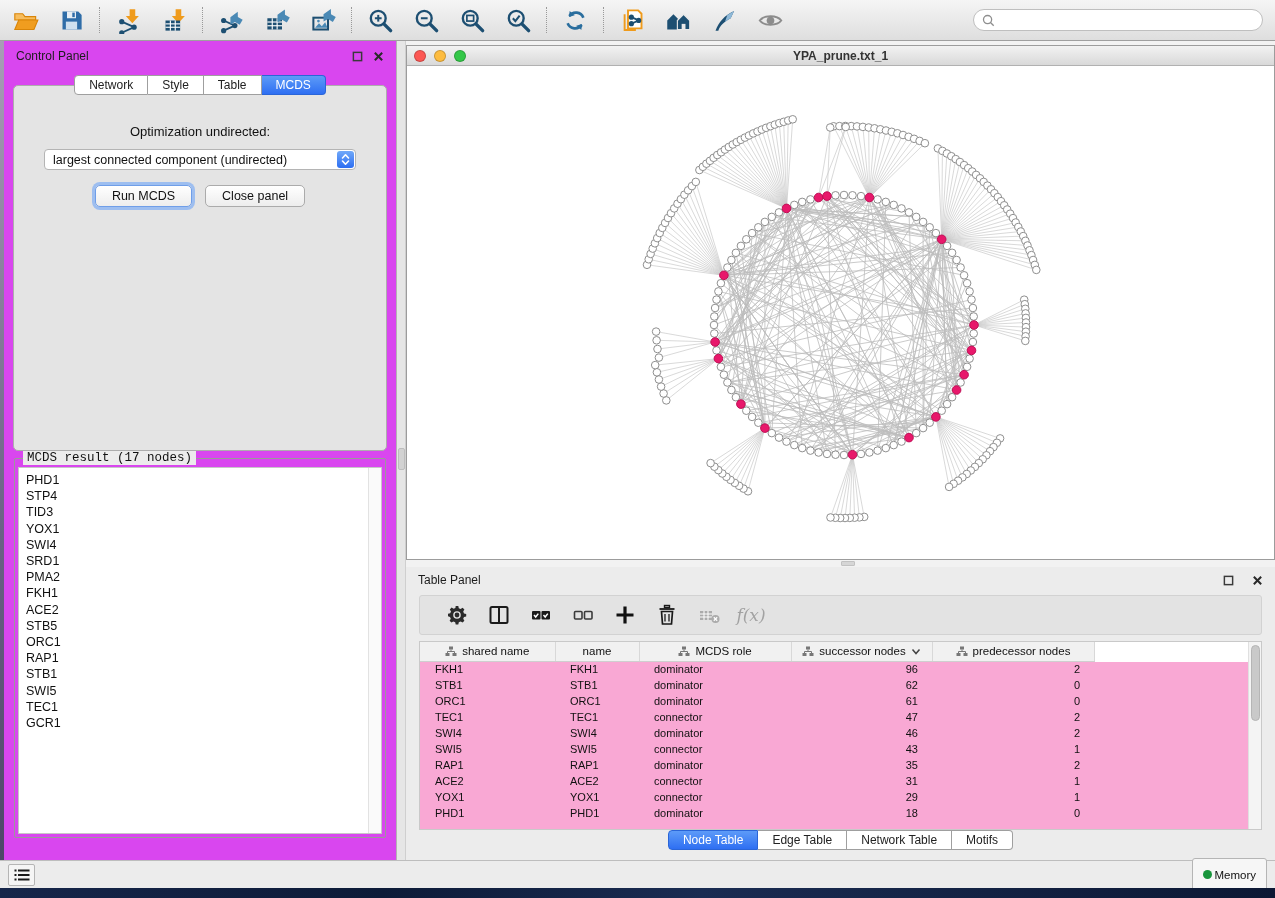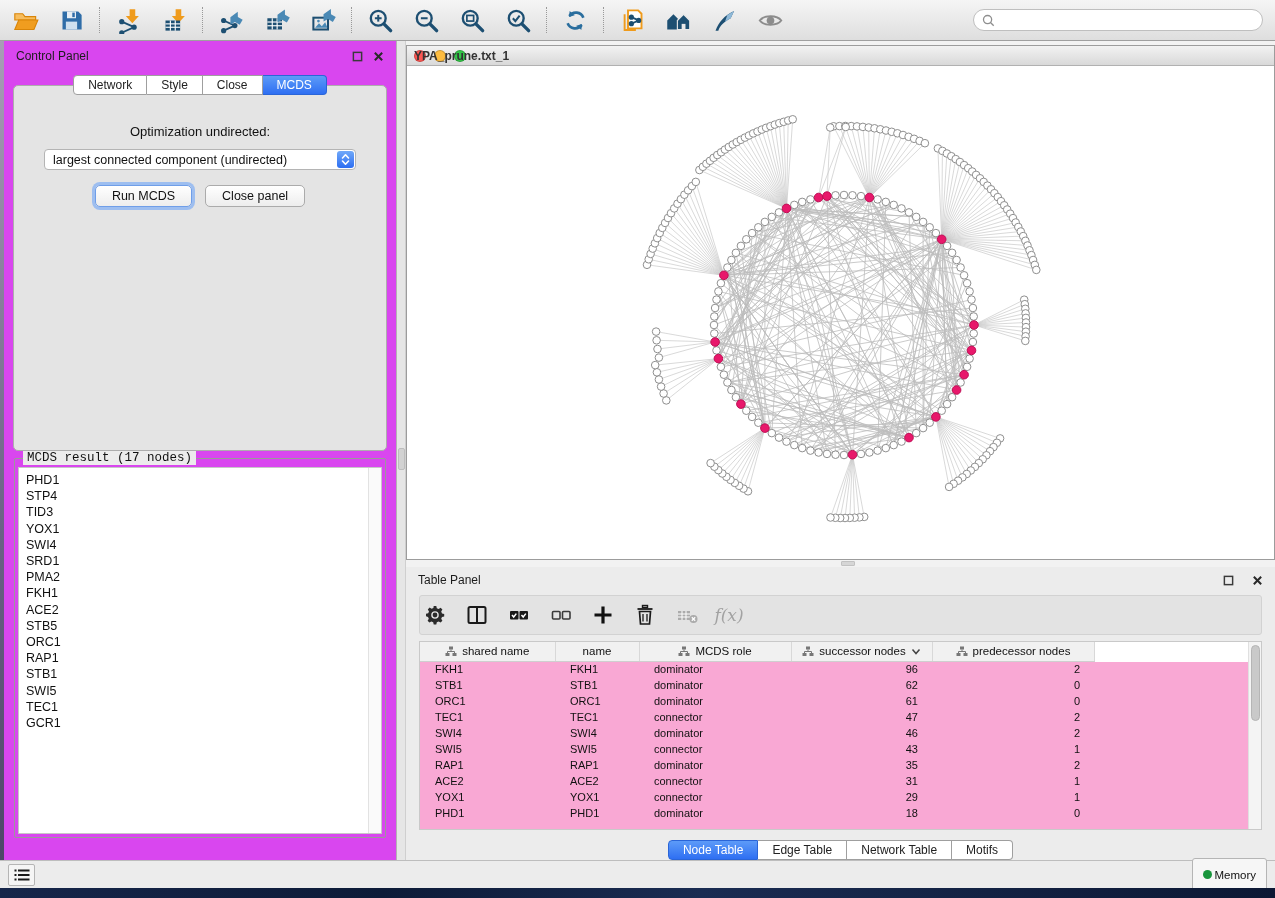--- a/index.html
+++ b/index.html
@@ -63,41 +63,41 @@
   .v-split { width:9px; background:#e6e6e6; border-right:1px solid #cfcfcf; position:relative; cursor:col-resize; flex-shrink:0; }
   .v-split .grip { position:absolute; top:407px; left:1px; width:7px; height:22px; background:#d2d2d2; border:1px solid #bdbdbd; border-radius:2px; }
   .h-split { height:7px; background:#f2f2f2; position:relative; cursor:row-resize; flex-shrink:0; }
   .h-split .grip { position:absolute; left:50%; top:1px; width:14px; height:5px; background:#d6d6d6; border:1px solid #c2c2c2; border-radius:1px; }
 
   .net-area { height:519px; background:#f2f2f2; padding-top:4px; flex-shrink:0; }
   .net-window { height:515px; background:#fff; border:1px solid #9c9c9c; display:flex; flex-direction:column; }
   .net-titlebar { height:20px; background:linear-gradient(#f2f2f2,#d9d9d9); border-bottom:1px solid #b1b1b1;
                   display:flex; align-items:center; padding:0 7px; flex-shrink:0; }
   .tlight { width:12px; height:12px; border-radius:50%; margin-right:8px; border:0.5px solid rgba(0,0,0,.2); cursor:pointer; }
-  .net-title { flex:1; text-align:left; font-size:12px; font-weight:bold; color:#333; margin-left:-60px; }
+  .net-title { flex:1; text-align:center; font-size:12px; font-weight:bold; color:#333; margin-left:-60px; }
   .net-canvas { flex:1; position:relative; overflow:hidden; background:#fff; }
 
   
   .table-panel { flex:1; background:#ececec; display:flex; flex-direction:column; min-height:0; }
   .tp-toolbar { margin:6px 13px 0 13px; height:40px; background:#e3e3e3; border:1px solid #d2d2d2; border-radius:3px;
-                display:flex; align-items:center; gap:16px; padding:0 2px; flex-shrink:0; }
+                display:flex; align-items:center; gap:16px; padding:0 24px; flex-shrink:0; }
   .tp-btn { width:26px; height:26px; display:flex; align-items:center; justify-content:center; border:none; background:transparent; cursor:pointer; }
   .fx { font-family:"DejaVu Serif","Liberation Serif",serif; font-style:italic; font-size:17px; color:#a2a2a2; }
 
   .tp-tablewrap { margin:6px 13px 0 13px; background:#f9a8d4; border:1px solid #c9c9c9; flex:1; min-height:0; position:relative; overflow:hidden; }
   table.ntable { border-collapse:collapse; table-layout:fixed; }
   .ntable th { height:19px; background:#f1f1f1; border-right:1px solid #d8d8d8; border-bottom:1px solid #cfcfcf;
                font-size:11.5px; font-weight:normal; color:#111; }
   .ntable th .hwrap { display:flex; align-items:center; justify-content:center; gap:5px; }
   .ntable td { height:16px; font-size:11px; color:#111; padding:0 14px 0 15px; white-space:nowrap; overflow:hidden; }
   .ntable td.num { text-align:right; }
   .tp-scroll { position:absolute; right:0; top:0; bottom:0; width:13px; background:#f4f4f4; border-left:1px solid #e0e0e0; }
   .tp-thumb { position:absolute; top:3px; left:1.5px; width:9px; height:76px; background:#c9c9c9; border:1px solid #b5b5b5; border-radius:5px; cursor:pointer; }
 
-  .tp-tabs { height:30px; display:flex; justify-content:center; align-items:flex-end; flex-shrink:0; }
+  .tp-tabs { height:30px; display:flex; justify-content:center; align-items:flex-start; flex-shrink:0; }
 
   
   .status-bar { height:28px; background:#ececec; border-top:1px solid #bdbdbd; display:flex; align-items:center;
                 padding:0 8px; flex-shrink:0; }
   .list-btn { width:27px; height:22px; background:#f5f5f5; border:1px solid #b5b5b5; border-radius:2px;
               display:flex; align-items:center; justify-content:center; cursor:pointer; }
   .memory-btn { margin-left:auto; height:34px; background:#f6f6f6; border:1px solid #b5b5b5; border-radius:3px;
                 display:flex; align-items:center; gap:2px; padding:0 10px; font-size:11.5px; color:#111; cursor:pointer; }
   .mem-dot { width:9px; height:9px; border-radius:50%; background:#18953c; }
 
@@ -281,21 +281,21 @@
         </button>
         <button class="win-btn">
           <svg width="11" height="11" viewBox="0 0 12 12">
               <path d="M2 2 L10 10 M10 2 L2 10" stroke="#2a2a2a" stroke-width="2.2"></path>
             </svg>
         </button>
       </div>
       <div class="seg-tabs" id="cp-tabs">
           <div class="seg-tab">Network</div>
           <div class="seg-tab">Style</div>
-          <div class="seg-tab">Close</div>
+          <div class="seg-tab">Table</div>
           <div class="seg-tab sel">MCDS</div>
         </div>
       <div class="tab-box">
         <div class="opt-label">Optimization undirected:</div>
         <div class="mac-select">
           <span class="val">largest connected component (undirected)</span>
           <span class="mac-stepper">
             <svg width="9" height="13" viewBox="0 0 9 13">
                 <path d="M1.5 5 L4.5 1.8 L7.5 5" fill="none" stroke="#fff" stroke-width="1.6" stroke-linecap="round" stroke-linejoin="round"></path>
                 <path d="M1.5 8 L4.5 11.2 L7.5 8" fill="none" stroke="#fff" stroke-width="1.6" stroke-linecap="round" stroke-linejoin="round"></path>

